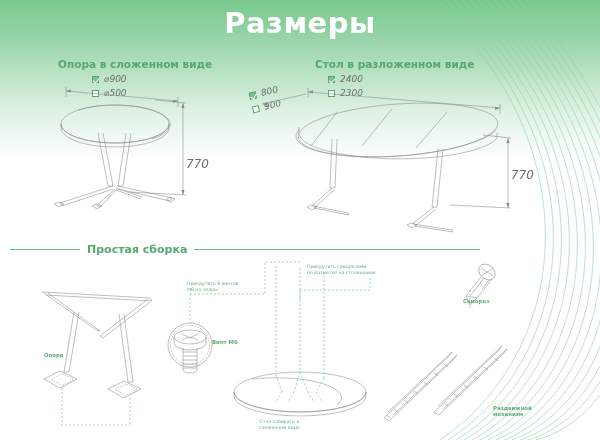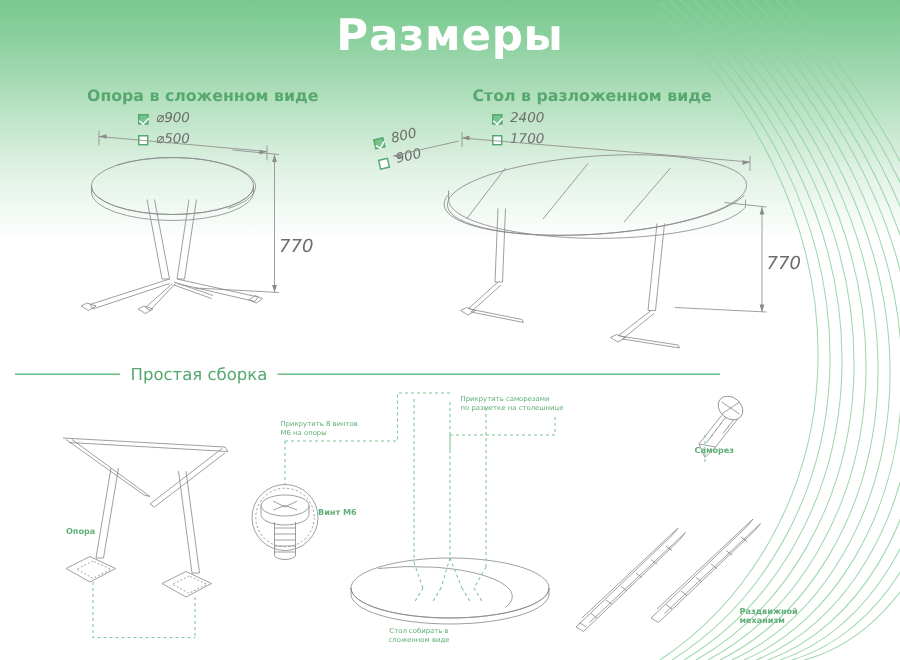--- a/index.html
+++ b/index.html
@@ -104,21 +104,21 @@
   }
   .divider-line {
     flex: 1;
     height: 1px;
     background: #6cbd85;
   }
   .divider-line.short { flex: 0 0 70px; }
   .divider-text {
     color: #56a86f;
     font-size: 11px;
-    font-weight: normal;
+    font-weight: bold;
     white-space: nowrap;
     font-family: "DejaVu Sans", sans-serif;
   }
 
   .note {
     position: absolute;
     color: #5fae77;
     font-size: 4.6px;
     line-height: 1.35;
     font-family: "DejaVu Sans", sans-serif;
@@ -184,21 +184,21 @@
     </div>
   </div>
 
   <div class="opt-list" id="opts-width">
     <div class="opt-row">
       <span class="chk on"></span>
       <span class="opt-label">2400</span>
     </div>
     <div class="opt-row">
       <span class="chk"></span>
-      <span class="opt-label">1700</span>
+      <span class="opt-label">2300</span>
     </div>
   </div>
 
   <div class="opt-list" id="opts-depth">
     <div class="opt-row">
       <span class="chk on"></span>
       <span class="opt-label">800</span>
     </div>
     <div class="opt-row">
       <span class="chk"></span>

